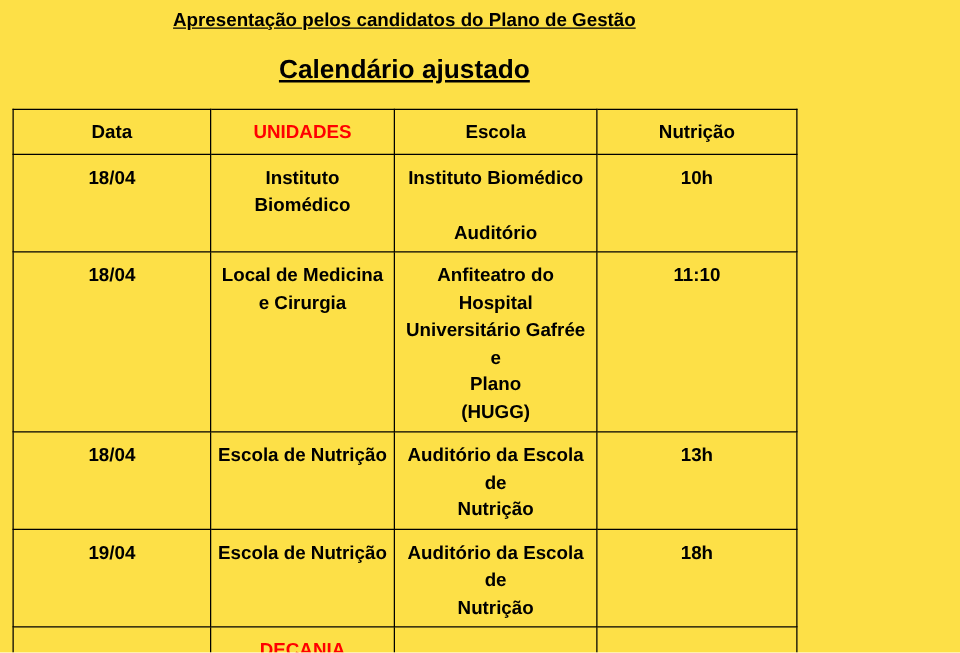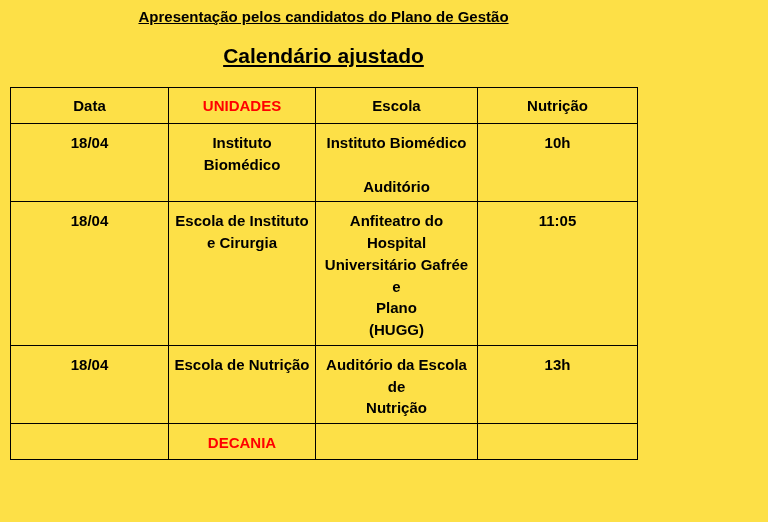--- a/index.html
+++ b/index.html
@@ -93,37 +93,44 @@
           <td>Instituto
 Biomédico</td>
           <td>Instituto Biomédico
 
 Auditório</td>
           <td>10h</td>
         </tr>
 
         <tr class="row-1">
           <td>18/04</td>
-          <td>Escola de Instituto
+          <td>Local de Medicina
 e Cirurgia</td>
           <td>Anfiteatro do Hospital
 Universitário Gafrée e
 Plano
 (HUGG)</td>
-          <td>11:05</td>
+          <td>11:10</td>
         </tr>
 
         <tr class="row-2">
           <td>18/04</td>
           <td>Escola de Nutrição</td>
           <td>Auditório da Escola de
 Nutrição</td>
           <td>13h</td>
         </tr>
 
+        <tr class="row-3">
+          <td>19/04</td>
+          <td>Escola de Nutrição</td>
+          <td>Auditório da Escola de
+Nutrição</td>
+          <td>18h</td>
+        </tr>
 
         <tr class="row-4">
           <td></td>
           <td class="red">DECANIA</td>
           <td></td>
           <td></td>
         </tr>
 
       </tbody>
     </table>

